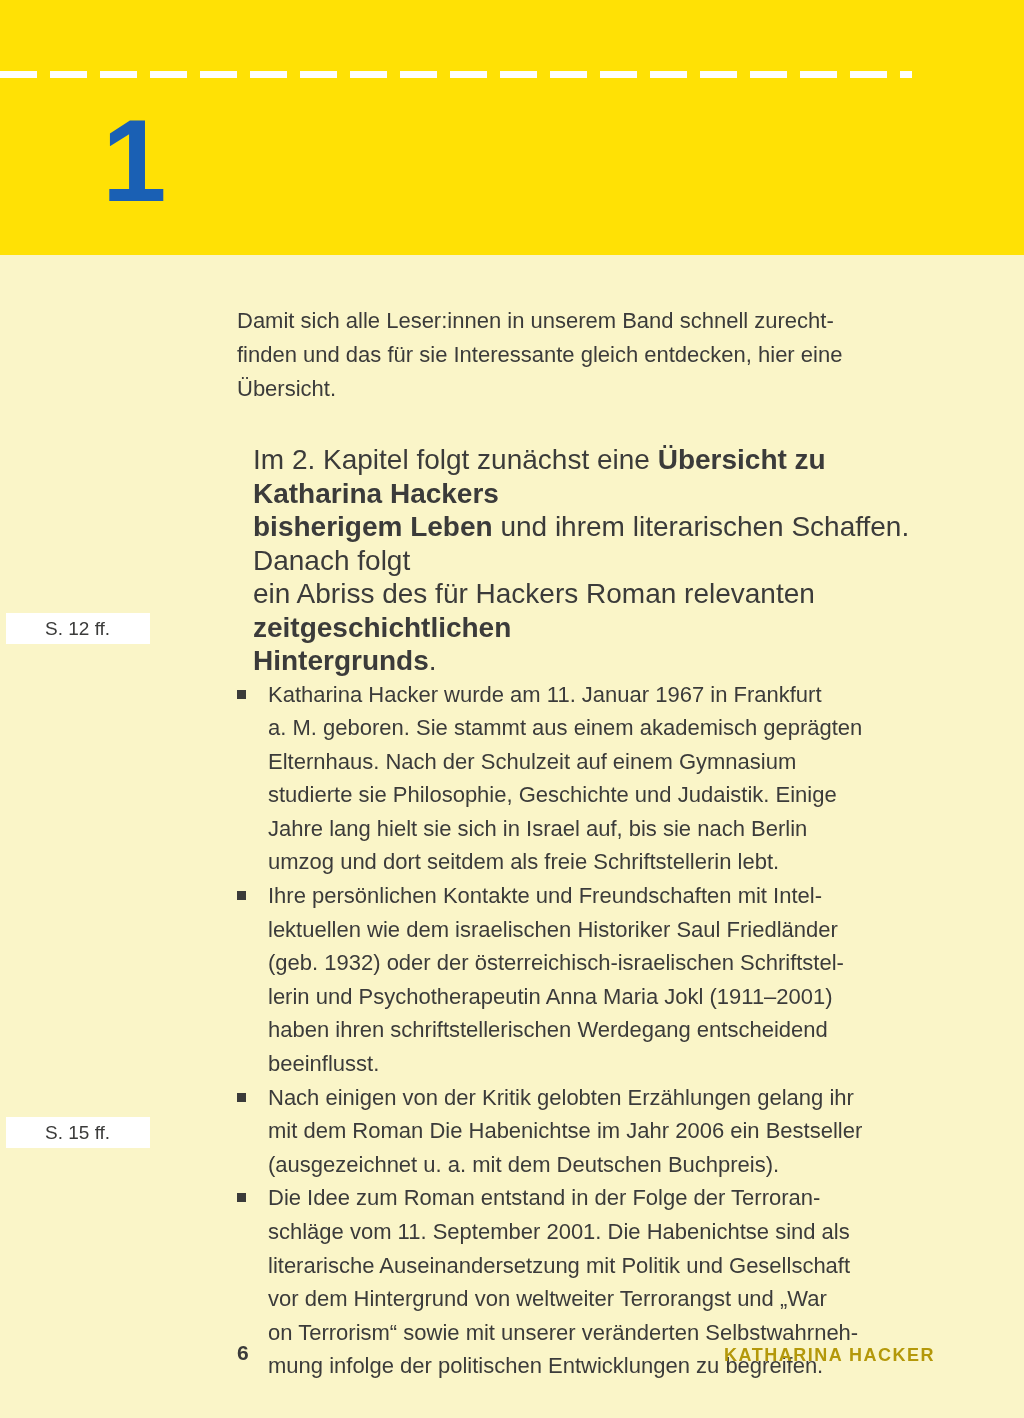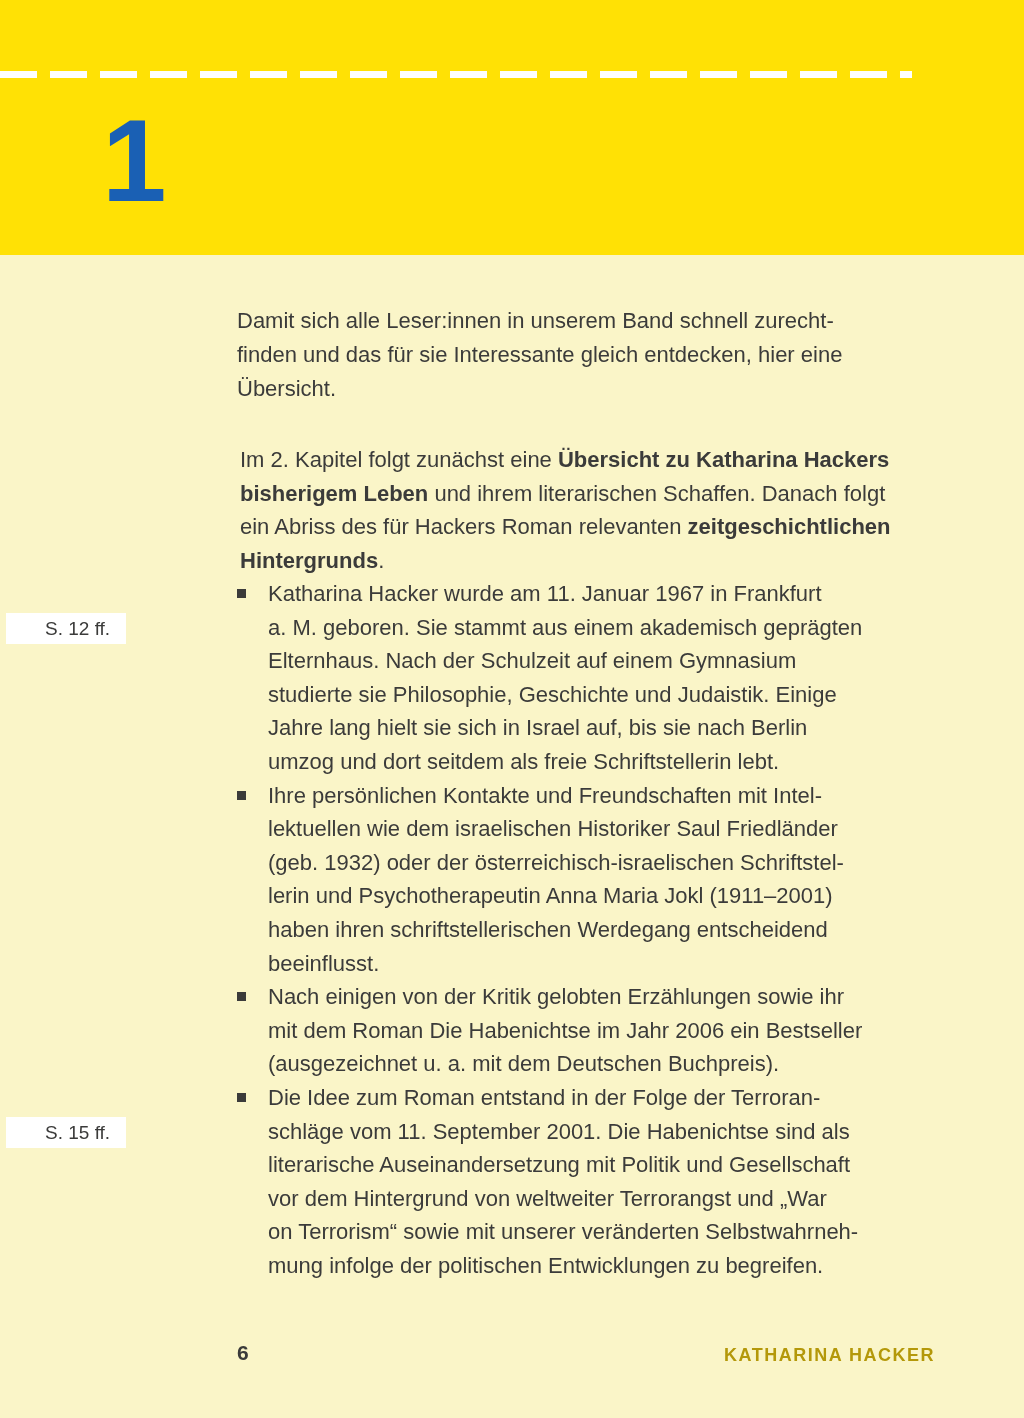--- a/index.html
+++ b/index.html
@@ -47,22 +47,22 @@
     left: 237px; top: 255px;
     width: 716px;
   }
   .p1 {
     margin: 49px 0 0 0;
     font-size: 22px;
     line-height: 34px;
     white-space: pre-line;
   }
   .p2 {
-    margin: 37px 0 0 3px;
-    font-size: 22px;
+    margin: 37px 0 0 16px;
+    font-size: 28px;
     line-height: 33.5px;
     white-space: pre-line;
   }
   .bd { font-weight: bold; }
   .it { }
   .list { }
   .item { display: flex; align-items: flex-start; }
   .square {
     flex: none;
     width: 9px; height: 9px;
@@ -71,21 +71,21 @@
   }
   .item-text {
     margin-left: 22px;
     font-size: 22px;
     line-height: 33.6px;
     white-space: pre-line;
   }
   .note {
     position: absolute;
     left: 6px;
-    width: 120px; height: 31px;
+    width: 144px; height: 31px;
     background: #FFFFFF;
     font-size: 19px;
     line-height: 31px;
     padding-left: 39px;
     color: #3B3B3A;
   }
   .note-1 { top: 613px; }
   .note-2 { top: 1117px; }
   .page-num {
     position: absolute;
@@ -141,21 +141,21 @@
         <div class="item-text">Ihre persönlichen Kontakte und Freundschaften mit Intel-
 lektuellen wie dem israelischen Historiker Saul Friedländer
 (geb. 1932) oder der österreichisch-israelischen Schriftstel-
 lerin und Psychotherapeutin Anna Maria Jokl (1911–2001)
 haben ihren schriftstellerischen Werdegang entscheidend
 beeinflusst.</div>
       </div>
 
       <div class="item">
         <span class="square"></span>
-        <div class="item-text"><span>Nach einigen von der Kritik gelobten Erzählungen sowie ihr
+        <div class="item-text"><span>Nach einigen von der Kritik gelobten Erzählungen gelang ihr
 mit dem Roman </span><span class="it">Die Habenichtse</span><span> im Jahr 2006 ein Bestseller
 (ausgezeichnet u. a. mit dem Deutschen Buchpreis).</span></div>
       </div>
 
       <div class="item">
         <span class="square"></span>
         <div class="item-text"><span>Die Idee zum Roman entstand in der Folge der Terroran-
 schläge vom 11. September 2001. </span><span class="it">Die Habenichtse</span><span> sind als
 literarische Auseinandersetzung mit Politik und Gesellschaft
 vor dem Hintergrund von weltweiter Terrorangst und „War

